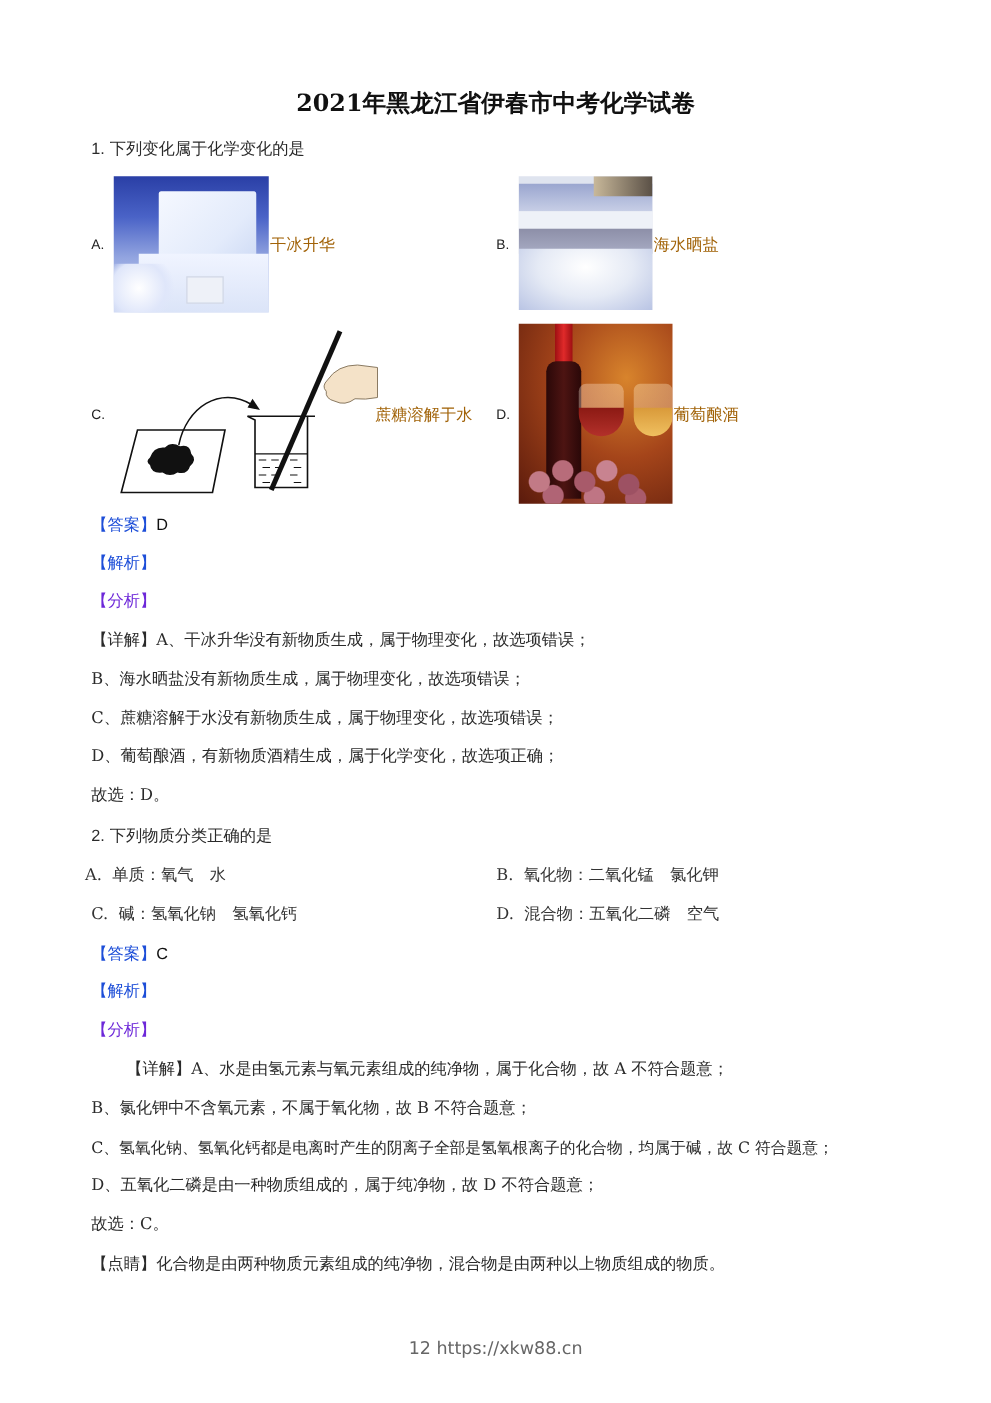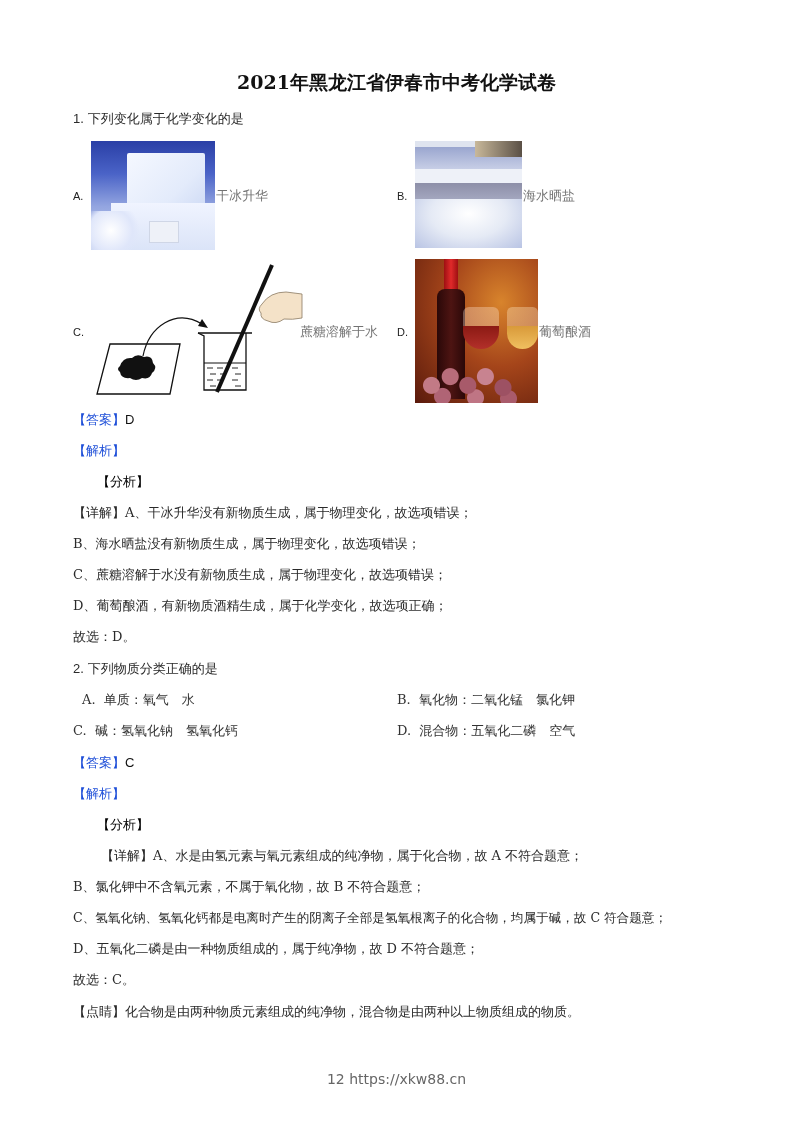--- a/index.html
+++ b/index.html
@@ -7,26 +7,26 @@
     body { position: relative; font-family: "DejaVu Serif", "Liberation Serif", serif; color: #222; overflow: hidden; }
 
     .title { position: absolute; top: 70px; left: 0; width: 793px; text-align: center;
       font-family: "DejaVu Serif", "Liberation Serif", serif; font-weight: bold; font-size: 19px; color: #111; }
 
     .line { position: absolute; left: 73px; font-size: 13px; line-height: 18px; white-space: nowrap; color: #2a2a2a; }
     .sans { font-family: "DejaVu Sans", "Liberation Sans", sans-serif; }
     .q-num { font-family: "Liberation Sans", "DejaVu Sans", sans-serif; margin-right: 4px; }
 
     .opt-letter { position: absolute; font-family: "Liberation Sans", "DejaVu Sans", sans-serif; font-size: 11px; color: #222; }
-    .opt-caption { position: absolute; font-family: Liberation Mono, monospace; font-size: 13px; color: #737373; }
+    .opt-caption { position: absolute; font-family: Liberation Mono, monospace; font-size: 13px; color: #a16207; }
 
     .img-box { position: absolute; overflow: hidden; }
 
     .label-blue { color: #1d4ed8; }
-    .label-black { color: #000000; margin-left: 24px; }
+    .label-black { color: #6d28d9; }
     .ans-letter { font-family: "Liberation Sans", "DejaVu Sans", sans-serif; color: #111; }
 
     .opt2 { position: absolute; font-size: 13px; color: #333; font-family: "DejaVu Serif", "Liberation Serif", serif; }
 
     .footer { position: absolute; top: 1071px; left: 0; width: 793px; text-align: center;
       font-family: "DejaVu Sans", "Liberation Sans", sans-serif; font-size: 14px; color: #666; }
 
     
     .dryice { left: 91px; top: 141px; width: 124px; height: 109px;
       background: linear-gradient(180deg, #2a3fa6 0%, #4a63c7 30%, #93a5e0 60%, #cfd9f3 100%); }
@@ -144,21 +144,21 @@
   </div>
   <div class="line" style="top:535px;">B、海水晒盐没有新物质生成，属于物理变化，故选项错误；</div>
   <div class="line" style="top:566px;">C、蔗糖溶解于水没有新物质生成，属于物理变化，故选项错误；</div>
   <div class="line" style="top:597px;">D、葡萄酿酒，有新物质酒精生成，属于化学变化，故选项正确；</div>
   <div class="line" style="top:628px;">故选：D。</div>
 
   <div class="line sans" style="top:660px;">
     <span class="q-num">2.</span><span>下列物质分类正确的是</span>
   </div>
 
-  <div class="opt2" style="left:82px; top:691px;">
+  <div class="opt2" style="left:68px; top:691px;">
     <span>A.</span>&nbsp;&nbsp;<span>单质：氧气　水</span>
   </div>
   <div class="opt2" style="left:397px; top:691px;">
     <span>B.</span>&nbsp;&nbsp;<span>氧化物：二氧化锰　氯化钾</span>
   </div>
   <div class="opt2" style="left:73px; top:722px;">
     <span>C.</span>&nbsp;&nbsp;<span>碱：氢氧化钠　氢氧化钙</span>
   </div>
   <div class="opt2" style="left:397px; top:722px;">
     <span>D.</span>&nbsp;&nbsp;<span>混合物：五氧化二磷　空气</span>

